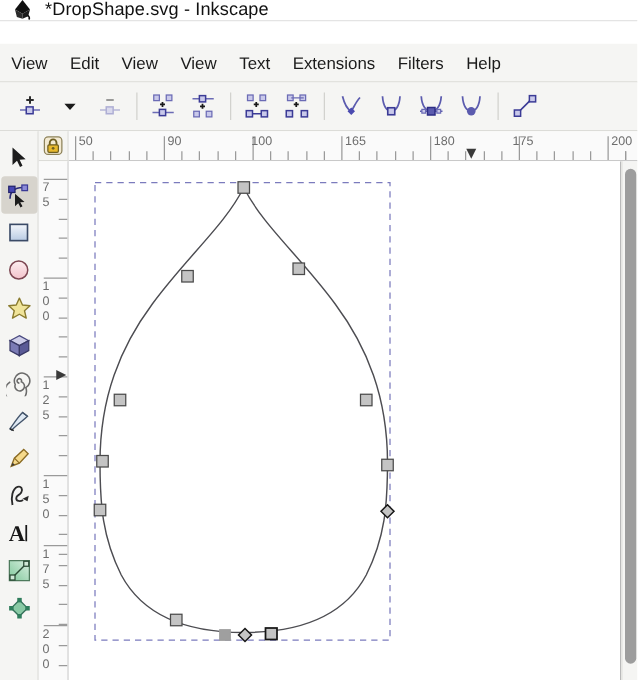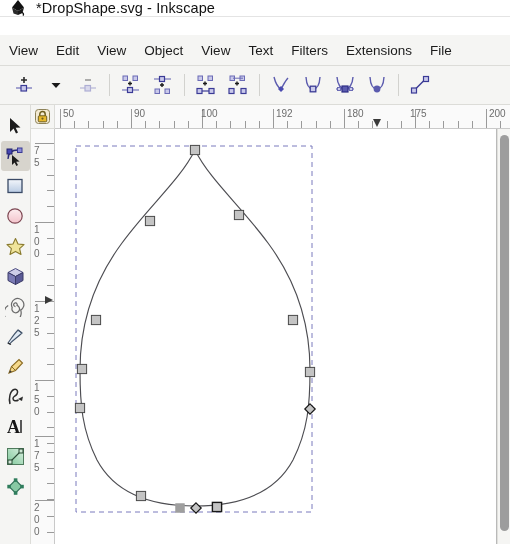--- a/index.html
+++ b/index.html
@@ -125,26 +125,25 @@
         <path d="M13.6 14 C15.5 15 16 16.5 15 17.6" stroke="#111" stroke-width="1.3" fill="none"></path>
       </svg>
     </span>
     <span class="title-text">*DropShape.svg - Inkscape</span>
   </div>
 
   <div class="menubar">
     <div class="menu-item">View</div>
     <div class="menu-item">Edit</div>
     <div class="menu-item">View</div>
-    <div class="menu-item">Object</div>
     <div class="menu-item">View</div>
     <div class="menu-item">Text</div>
+    <div class="menu-item">Extensions</div>
     <div class="menu-item">Filters</div>
-    <div class="menu-item">Extensions</div>
-    <div class="menu-item">File</div>
+    <div class="menu-item">Help</div>
   </div>
 
   <div class="toolbar">
 
     <div class="tb-spacer" style="width:8px"></div>
 
     <div class="tb-btn">
       <svg width="22" height="22" viewBox="0 0 22 22">
         <path d="M11 3 v6 M8 6 h6" stroke="#2b2b2b" stroke-width="1.6"></path>
         <path d="M3 14 h16" stroke="#6b6bb5" stroke-width="1.2"></path>
@@ -398,21 +397,21 @@
       <div class="tick" style="left: 104.4px; top: 16px; width: 1px; height: 7px;"></div>
       <div class="tick" style="left: 118.6px; top: 16px; width: 1px; height: 7px;"></div>
       <div class="tick" style="left: 132.8px; top: 16px; width: 1px; height: 7px;"></div>
       <div class="tick" style="left: 147px; top: 4px; width: 1px; height: 19px;"></div>
       <div class="rlabel" style="left: 146px; top: 4px;">100</div>
       <div class="tick" style="left: 161.2px; top: 16px; width: 1px; height: 7px;"></div>
       <div class="tick" style="left: 175.4px; top: 16px; width: 1px; height: 7px;"></div>
       <div class="tick" style="left: 189.6px; top: 16px; width: 1px; height: 7px;"></div>
       <div class="tick" style="left: 203.8px; top: 16px; width: 1px; height: 7px;"></div>
       <div class="tick" style="left: 218px; top: 4px; width: 1px; height: 19px;"></div>
-      <div class="rlabel" style="left: 221px; top: 4px;">192</div>
+      <div class="rlabel" style="left: 221px; top: 4px;">165</div>
       <div class="tick" style="left: 232.2px; top: 16px; width: 1px; height: 7px;"></div>
       <div class="tick" style="left: 246.4px; top: 16px; width: 1px; height: 7px;"></div>
       <div class="tick" style="left: 260.6px; top: 16px; width: 1px; height: 7px;"></div>
       <div class="tick" style="left: 274.8px; top: 16px; width: 1px; height: 7px;"></div>
       <div class="tick" style="left: 289px; top: 4px; width: 1px; height: 19px;"></div>
       <div class="rlabel" style="left: 292px; top: 4px;">180</div>
       <div class="tick" style="left: 303.2px; top: 16px; width: 1px; height: 7px;"></div>
       <div class="tick" style="left: 317.4px; top: 16px; width: 1px; height: 7px;"></div>
       <div class="tick" style="left: 331.6px; top: 16px; width: 1px; height: 7px;"></div>
       <div class="tick" style="left: 345.8px; top: 16px; width: 1px; height: 7px;"></div>

